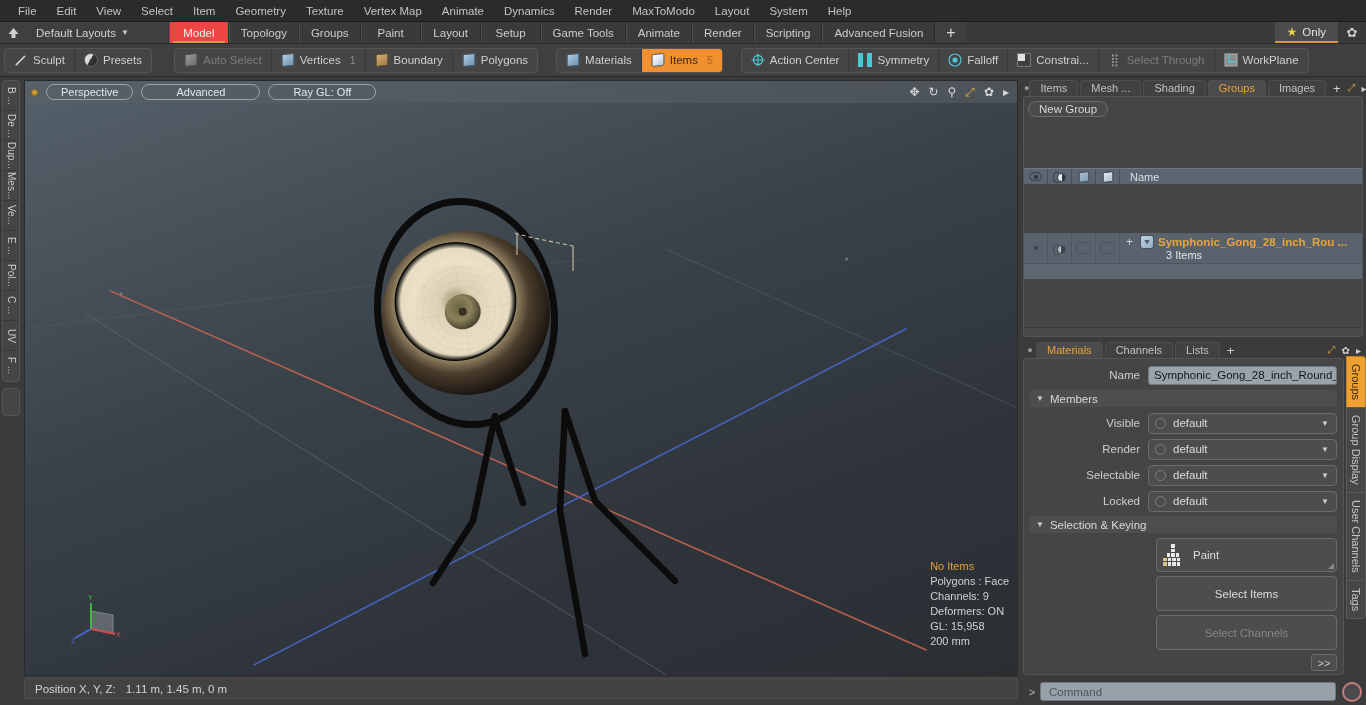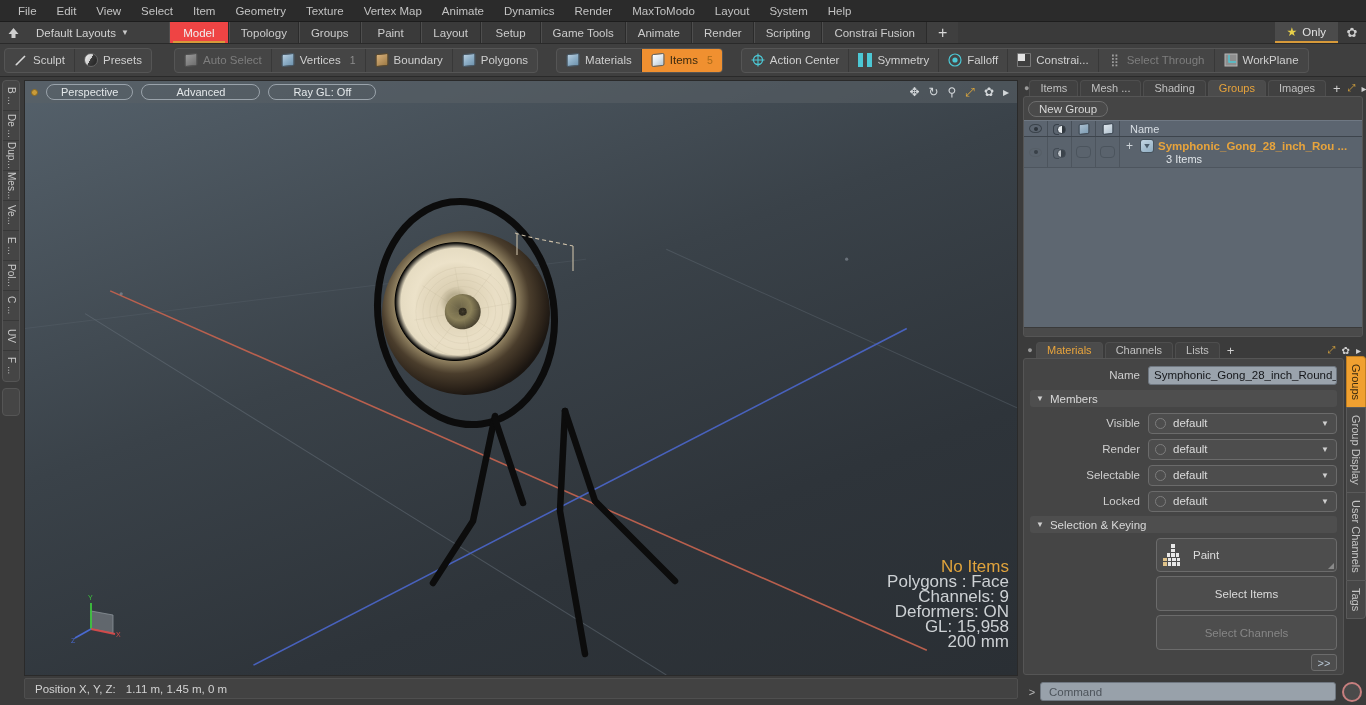--- a/index.html
+++ b/index.html
@@ -141,22 +141,22 @@
     border:1px solid #8a6a20; flex:none; }
   .vp-pill{
     padding:1px 14px; border:1px solid #9aa3ab; border-radius:9px;
     color:#e4e8ea; font-size:11px; background:transparent; white-space:nowrap;
   }
   .vp-icons{ margin-left:auto; display:flex; align-items:center; gap:9px;
     color:#d3d7da; font-size:12px; padding-right:2px;}
   .vp-icons .hl{ color:#e0a93c; }
 
   .vp-stats{
-    position:absolute; right:8px; bottom:26px; text-align:right;
-    font-size:17px; color:#cdd1d4; line-height:15px;
+    position:absolute; right:8px; bottom:26px; text-align:left;
+    font-size:11px; color:#cdd1d4; line-height:15px;
   }
   .vp-stats .hl{ color:#e0a33c; }
 
   .axisgizmo{ position:absolute; left:46px; bottom:28px; width:60px; height:58px; }
 
   
   .rightpanel{
     width:346px; background:#3b3b3b; display:flex; flex-direction:column;
     position:relative;
   }
@@ -173,21 +173,21 @@
     border-radius:4px 4px 0 0; margin-right:2px; white-space:nowrap;
   }
   .rtab.active{ background:#4b4b4b; color:#e8a43c; }
   .rtab.plus{ border:none; background:transparent; color:#d0d0d0; font-size:13px;
     padding:0 5px;}
   .rtab-icons{ margin-left:auto; display:flex; align-items:center; gap:6px;
     color:#cfcfcf; font-size:10px; padding:0 5px 2px 0;}
   .rtab-icons .hl{ color:#e0a93c; }
 
   .rp-body{ flex:1; background:#454545; border:1px solid #555; border-radius:3px;
-    margin:0 3px 3px 3px; display:flex; flex-direction:column; overflow:hidden;}
+    margin:0 3px 3px 3px; display:flex; flex-direction:column; overflow:hidden;gap:48px;}
   .newgroup-row{ padding:4px 4px 3px 4px; }
   .newgroup-btn{
     display:inline-block; padding:1px 10px; border:1px solid #6c6c6c;
     border-radius:8px; background:#4a4a4a; color:#d6d6d6; font-size:11.5px;
   }
   .list-head{
     display:flex; align-items:stretch; height:17px; background:#5c6570;
     border-top:1px solid #6f7883; border-bottom:1px solid #3d444c;
     color:#d7dde3; font-size:11px;
   }
@@ -356,21 +356,21 @@
       <div class="ltab active">Model</div>
       <div class="ltab">Topology</div>
       <div class="ltab">Groups</div>
       <div class="ltab">Paint</div>
       <div class="ltab">Layout</div>
       <div class="ltab">Setup</div>
       <div class="ltab">Game Tools</div>
       <div class="ltab">Animate</div>
       <div class="ltab">Render</div>
       <div class="ltab">Scripting</div>
-      <div class="ltab">Constrai Fusion</div>
+      <div class="ltab">Advanced Fusion</div>
       <div class="ltab plus">+</div>
     </div>
     <div class="lspacer"></div>
     <div class="only-btn">
       <span class="star">★</span>
       <span>Only</span>
     </div>
     <div class="gear-btn">✿</div>
   </div>
 

